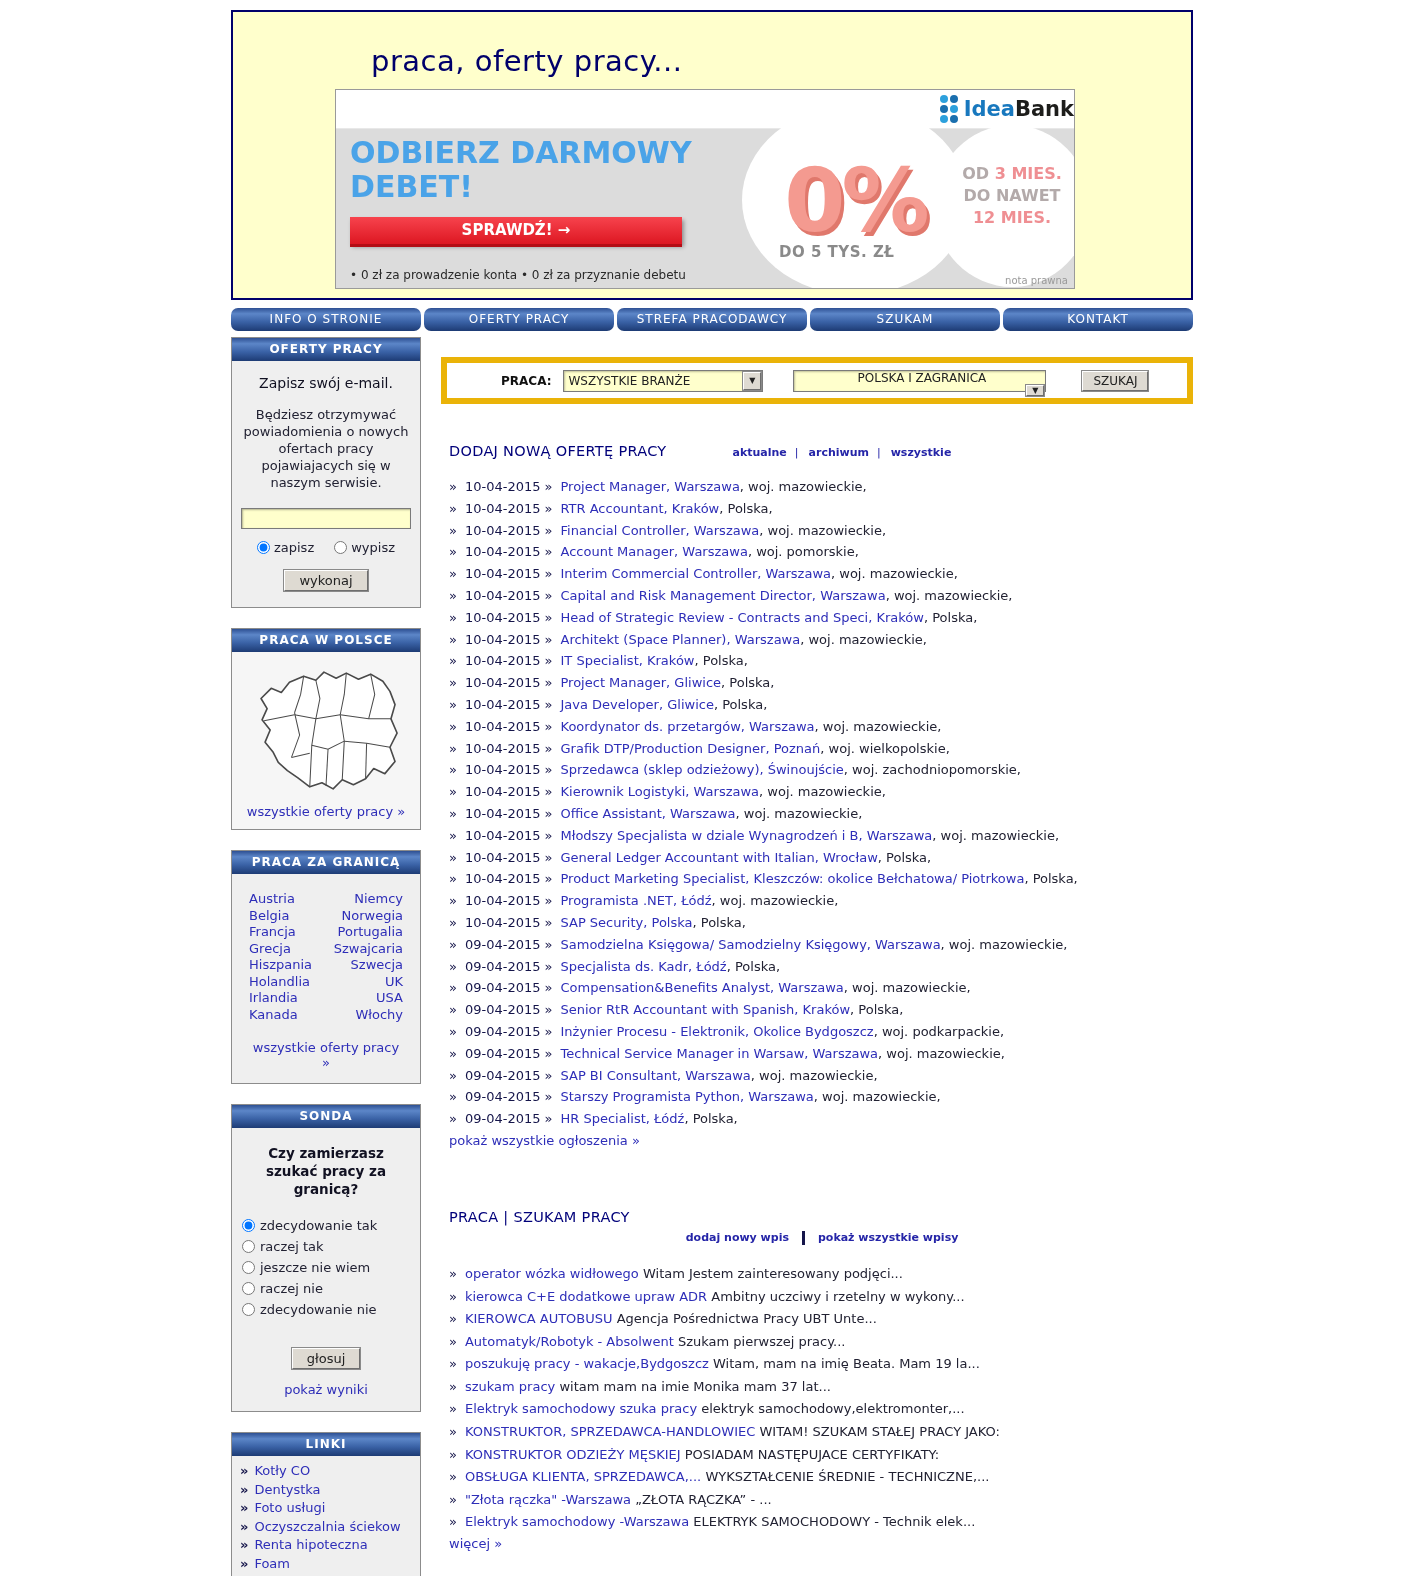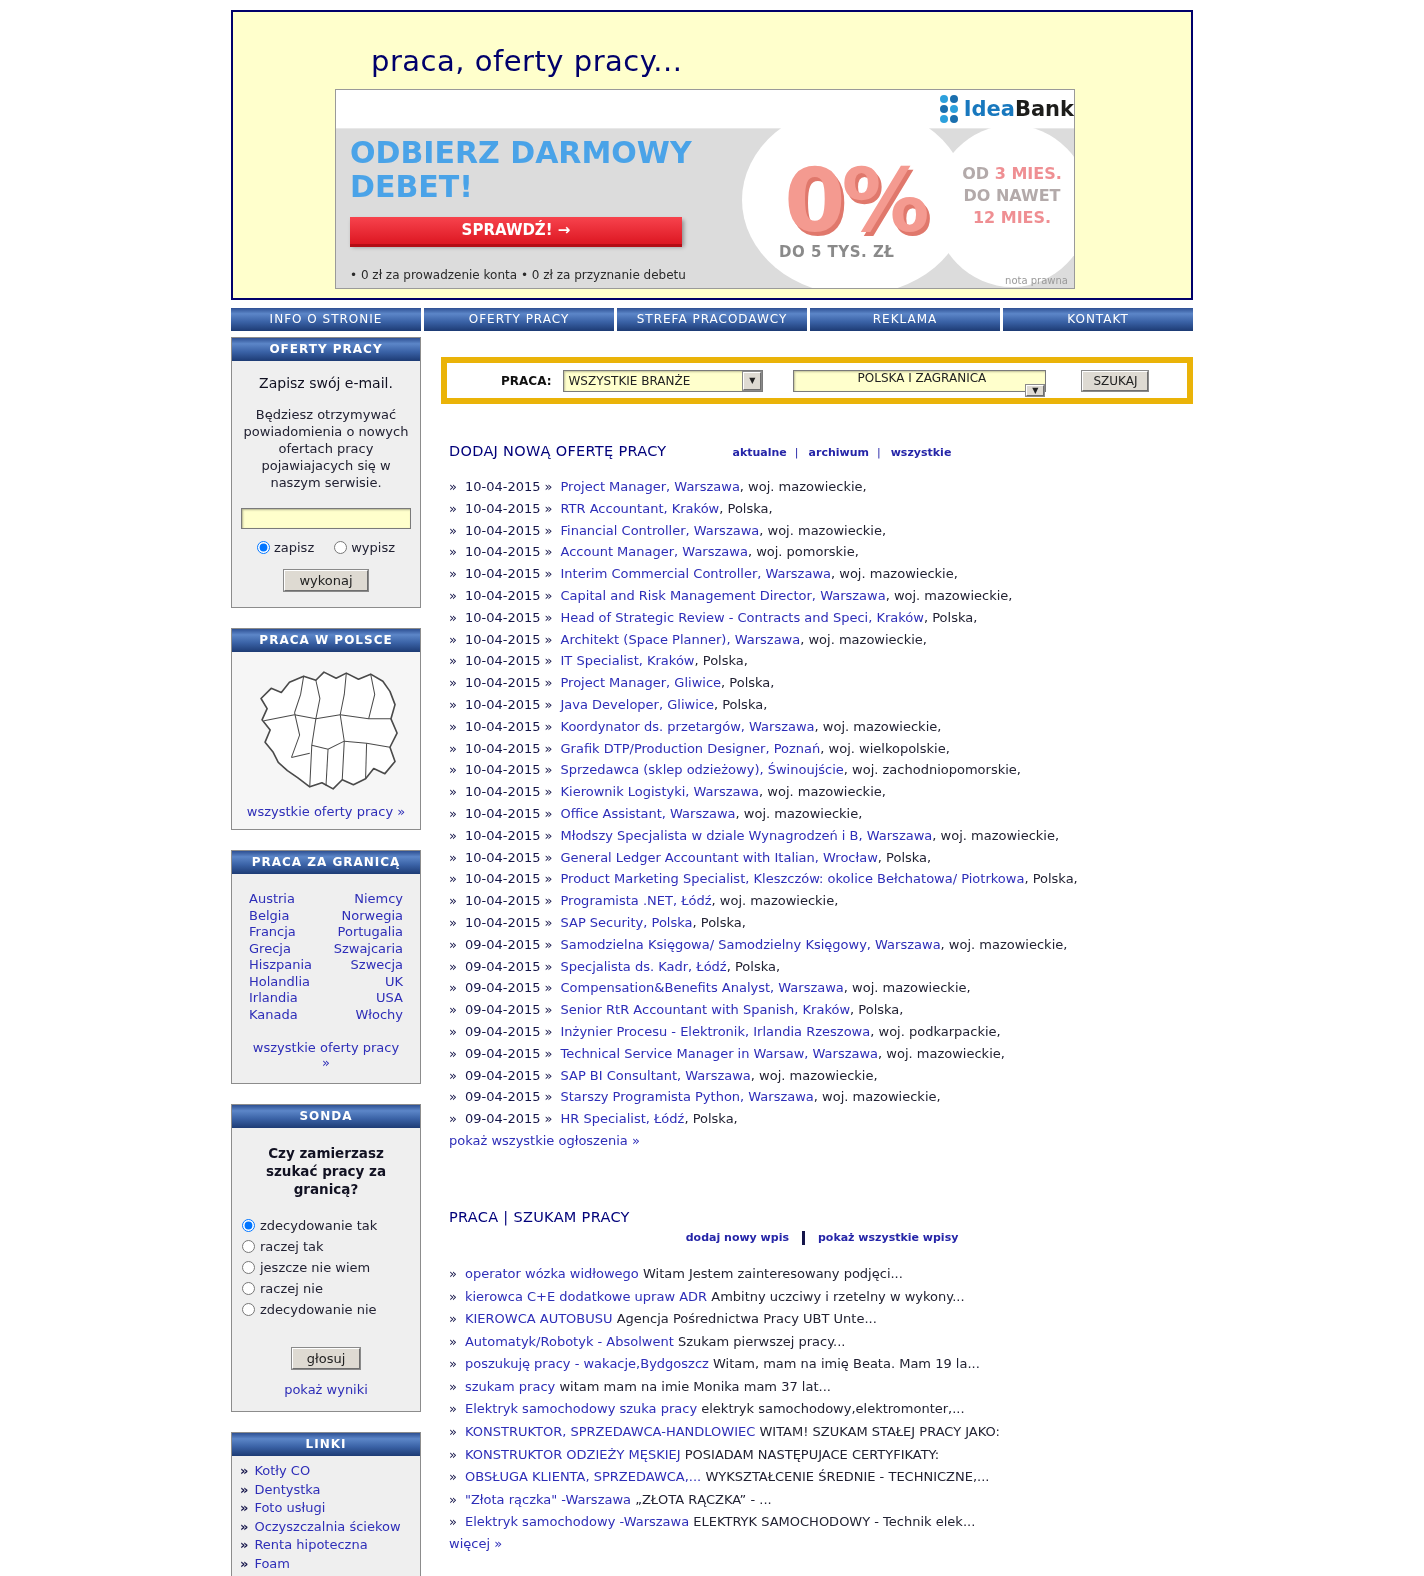--- a/index.html
+++ b/index.html
@@ -42,21 +42,21 @@
          background: linear-gradient(#f7434d, #dd1722); color: #ffffff; font-weight: bold;
          font-size: 15px; text-align: center; line-height: 27px;
          box-shadow: 0 3px 0 #b30d15, 2px 3px 4px rgba(0,0,0,0.35); cursor: pointer; }
   .bullets { position: absolute; left: 14px; bottom: 7px; font-size: 12px; color: #2a2a2a; }
   .nota { position: absolute; right: 6px; bottom: 3px; font-size: 10px; color: #9a9a9a; }
 
   
   .bluebar { background: linear-gradient(180deg, #2e5093 0%, #5c86c8 25%, #3a62a6 60%, #1d3b74 100%); }
   .nav { display: flex; gap: 3px; margin-top: 8px; }
   .nav-item { flex: 1; height: 23px; line-height: 23px; text-align: center; color: #ffffff;
-              font-size: 12px; letter-spacing: 1px; }
+              font-size: 12px; letter-spacing: 1px; border-radius: 7px; }
 
   
   .main { display: flex; align-items: flex-start; margin-top: 6px; }
   .sidebar { width: 190px; flex: none; }
   .content { width: 752px; flex: none; margin-left: 20px; }
 
   
   .sbox { border: 1px solid #8c8c8c; background: #efefef; margin-bottom: 20px; }
   .sbox-header { height: 23px; line-height: 23px; color: #ffffff; font-weight: bold;
                  font-size: 12px; text-align: center; letter-spacing: 1px; }
@@ -177,21 +177,21 @@
         <div class="nota">nota prawna</div>
       </div>
     </div>
   </div>
 
   <div class="nav">
 
   <a class="nav-item bluebar">INFO O STRONIE</a>
       <a class="nav-item bluebar">OFERTY PRACY</a>
       <a class="nav-item bluebar">STREFA PRACODAWCY</a>
-      <a class="nav-item bluebar">REKLAMA</a>
+      <a class="nav-item bluebar">SZUKAM</a>
       <a class="nav-item bluebar">KONTAKT</a>
     </div>
 
   <div class="main">
 
     <div class="sidebar">
 
       <div class="sbox">
         <div class="sbox-header bluebar">OFERTY PRACY</div>
         <div class="nl-body">
@@ -477,21 +477,21 @@
 
           <div class="offer-row">
             <span class="chev"></span><span class="odate">09-04-2015</span><span class="chev"></span><a class="olink">Compensation&amp;Benefits Analyst, Warszawa</a><span class="orest">, woj. mazowieckie,</span>
           </div>
 
           <div class="offer-row">
             <span class="chev"></span><span class="odate">09-04-2015</span><span class="chev"></span><a class="olink">Senior RtR Accountant with Spanish, Kraków</a><span class="orest">, Polska,</span>
           </div>
 
           <div class="offer-row">
-            <span class="chev"></span><span class="odate">09-04-2015</span><span class="chev"></span><a class="olink">Inżynier Procesu - Elektronik, Irlandia Rzeszowa</a><span class="orest">, woj. podkarpackie,</span>
+            <span class="chev"></span><span class="odate">09-04-2015</span><span class="chev"></span><a class="olink">Inżynier Procesu - Elektronik, Okolice Bydgoszcz</a><span class="orest">, woj. podkarpackie,</span>
           </div>
 
           <div class="offer-row">
             <span class="chev"></span><span class="odate">09-04-2015</span><span class="chev"></span><a class="olink">Technical Service Manager in Warsaw, Warszawa</a><span class="orest">, woj. mazowieckie,</span>
           </div>
 
           <div class="offer-row">
             <span class="chev"></span><span class="odate">09-04-2015</span><span class="chev"></span><a class="olink">SAP BI Consultant, Warszawa</a><span class="orest">, woj. mazowieckie,</span>
           </div>
 

